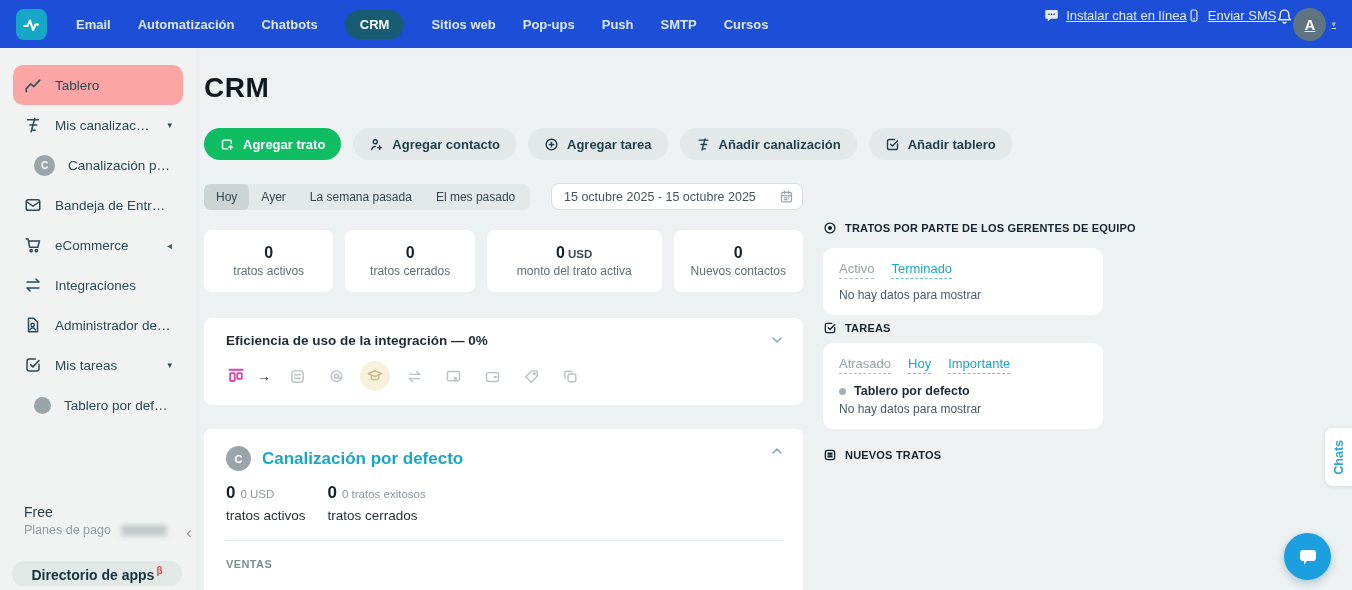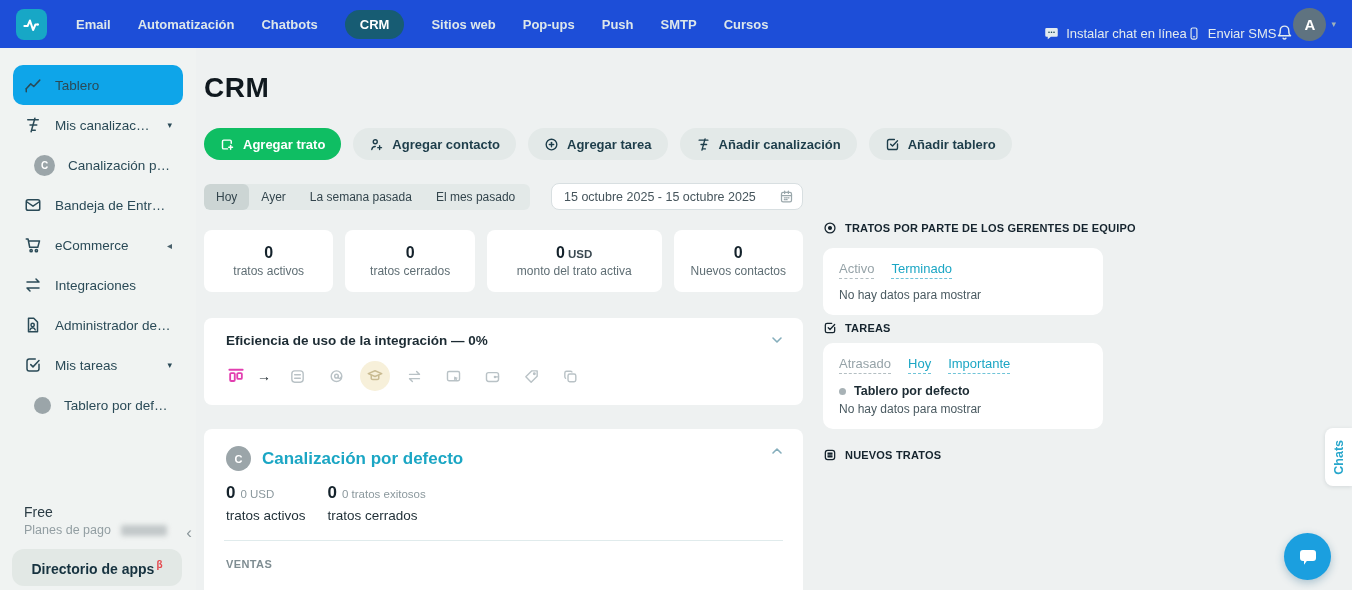--- a/index.html
+++ b/index.html
@@ -6,47 +6,47 @@
   html,body { background:#dfe3e4; }
   body { font-family:"Liberation Sans","DejaVu Sans",sans-serif; }
   .screen { position:relative; width:1352px; height:590px; overflow:hidden; background:#eef1f1; }
 
   
   .topbar { position:absolute; top:0; left:0; right:0; height:48px; background:#1d4ed8; display:flex; align-items:center; padding:0 16px; z-index:50; }
   .logo { width:31px; height:31px; border-radius:8px; background:#17a7c6; display:flex; align-items:center; justify-content:center; flex:0 0 auto; }
   .topnav { display:flex; align-items:center; gap:27px; margin-left:29px; }
   .topnav a { color:#dde7ea; font-size:13px; font-weight:700; text-decoration:none; white-space:nowrap; cursor:pointer; }
   .topnav a.active { background:#175c73; color:#ffffff; padding:7px 15px; border-radius:17px; }
-  .topbar-right { margin-left:auto; display:flex; align-items:flex-end; color:#e3ebee; font-size:13px; }
+  .topbar-right { margin-left:auto; display:flex; align-items:flex-start; color:#e3ebee; font-size:13px;text-decoration:underline; }
   .topbar-link { display:flex; align-items:center; gap:7px; cursor:pointer; white-space:nowrap; }
   .bell { cursor:pointer; display:flex; }
   .avatar-wrap { display:flex; align-items:center; gap:5px; cursor:pointer; }
   .avatar { width:33px; height:33px; border-radius:50%; background:#5f7380; color:#fff; font-size:15px; font-weight:700; display:flex; align-items:center; justify-content:center; }
   .caret-sm { font-size:9px; color:#9fb2ba; }
 
   
   .sidebar { position:absolute; top:48px; left:0; bottom:0; width:196px; background:#f0f3f2; z-index:20; }
   .sb-list { padding-top:17px; }
   .sb-item { height:40px; margin:0 13px; padding:0 11px; display:flex; align-items:center; gap:13px; border-radius:10px; color:#2a4a57; font-size:13.5px; cursor:pointer; white-space:nowrap; }
-  .sb-item.active { background:#0ea5e9; }
+  .sb-item.active { background:#fca5a5; }
   .sb-item.sub { padding-left:21px; }
   .sb-item svg { flex:0 0 auto; }
   .sb-label { overflow:hidden; text-overflow:ellipsis; }
   .sb-caret { font-size:9px; color:#2a4a57; margin-left:2px; }
   .sb-caret.right { margin-left:auto; }
   .sb-mini-arrow { margin-left:auto; font-size:10px; color:#4a616c; }
   .c-avatar { width:21px; height:21px; border-radius:50%; background:#9ba5a9; color:#fff; font-size:10px; font-weight:700; display:flex; align-items:center; justify-content:center; flex:0 0 auto; }
   .gray-dot { width:17px; height:17px; border-radius:50%; background:#9ba5a9; flex:0 0 auto; }
   .sb-bottom { position:absolute; left:0; right:0; bottom:0; height:92px; background:#f0f3f2; padding:6px 0 0 24px; z-index:5; }
   .plan-name { font-size:14px; color:#2a3b44; }
   .plan-link-row { margin-top:3px; display:flex; align-items:center; }
   .plan-link { font-size:12.5px; color:#929ea2; cursor:pointer; }
   .redacted { display:inline-block; width:46px; height:11px; background:#c2c8c9; filter:blur(2.5px); margin-left:10px; border-radius:2px; }
   .sb-collapse { position:absolute; right:4px; top:26px; color:#8b979b; font-size:17px; cursor:pointer; line-height:1; }
-  .apps-btn { position:absolute; left:12px; right:14px; bottom:4px; height:37px; border:none; border-radius:12px; background:#e2e8e5; color:#16323f; font-family:inherit; font-size:14px; font-weight:700; cursor:pointer; }
+  .apps-btn { position:absolute; left:12px; right:14px; bottom:4px; height:25px; border:none; border-radius:12px; background:#e2e8e5; color:#16323f; font-family:inherit; font-size:14px; font-weight:700; cursor:pointer; }
   .apps-btn sup { color:#e5484d; font-size:10px; font-weight:700; margin-left:2px; }
 
   
   .main { position:absolute; top:48px; left:204px; width:599px; }
   .page-title { margin-top:22px; font-size:28px; line-height:36px; font-weight:700; color:#10191f; letter-spacing:0.5px; }
   .actions { margin-top:22px; display:flex; gap:12px; }
   .btn { height:32px; display:inline-flex; align-items:center; gap:8px; padding:0 16px; border:none; border-radius:16px; font-family:inherit; font-size:13px; font-weight:700; cursor:pointer; white-space:nowrap; }
   .btn.primary { background:#0fbe63; color:#ffffff; }
   .btn.secondary { background:#e3e9e8; color:#1d3d4a; }
   .filters-row { margin-top:23px; display:flex; align-items:center; }

